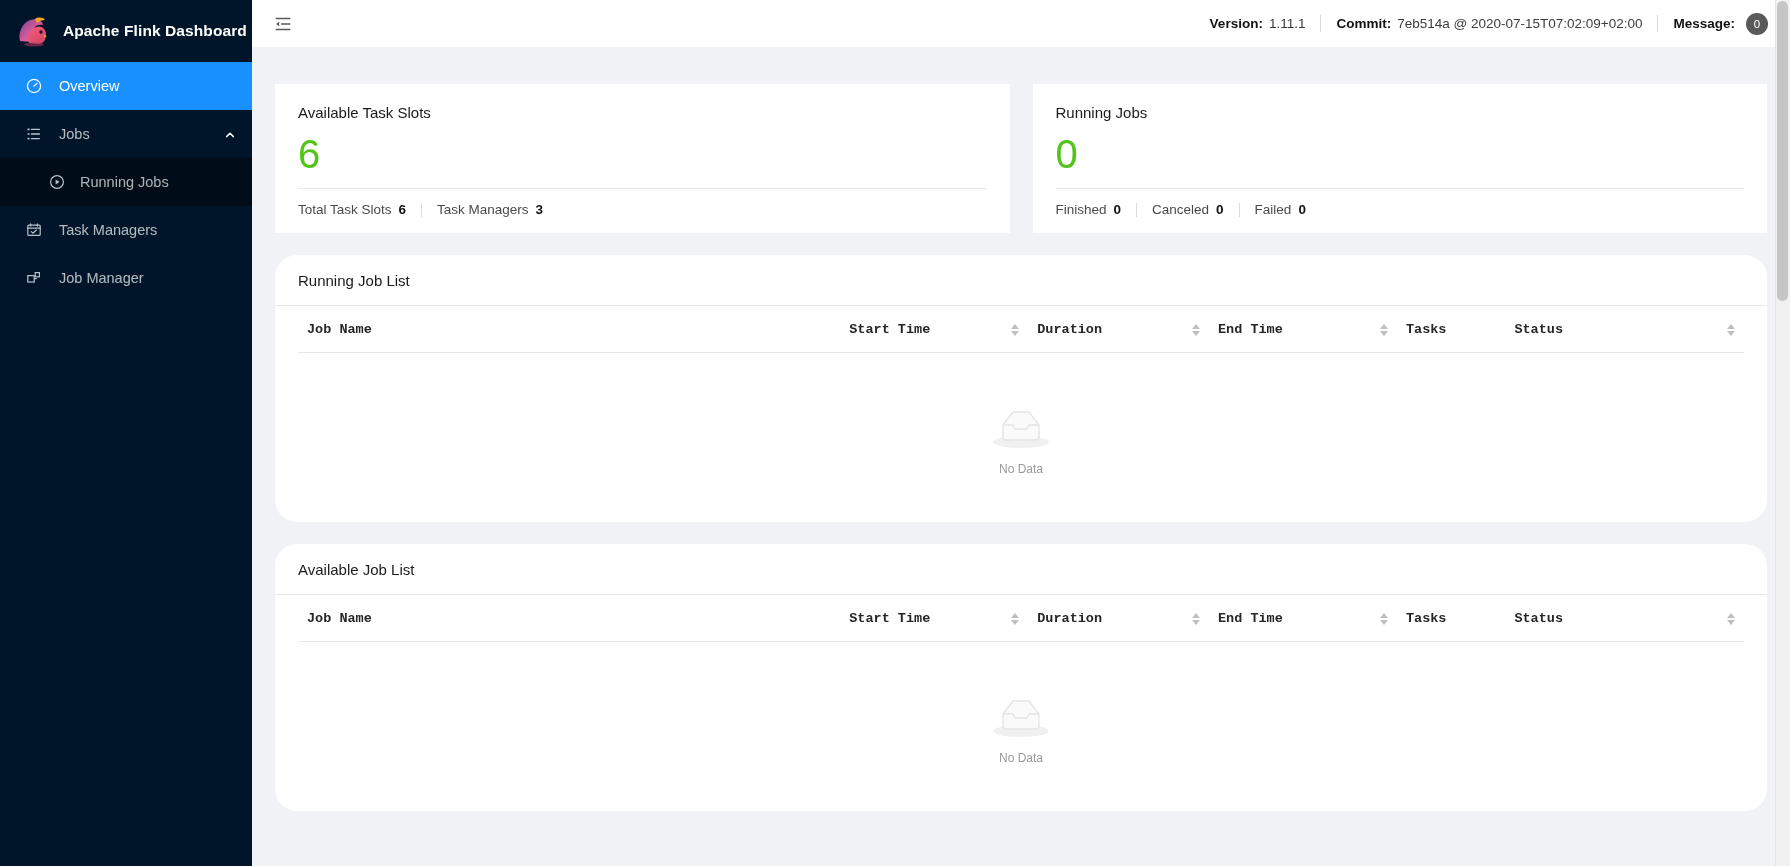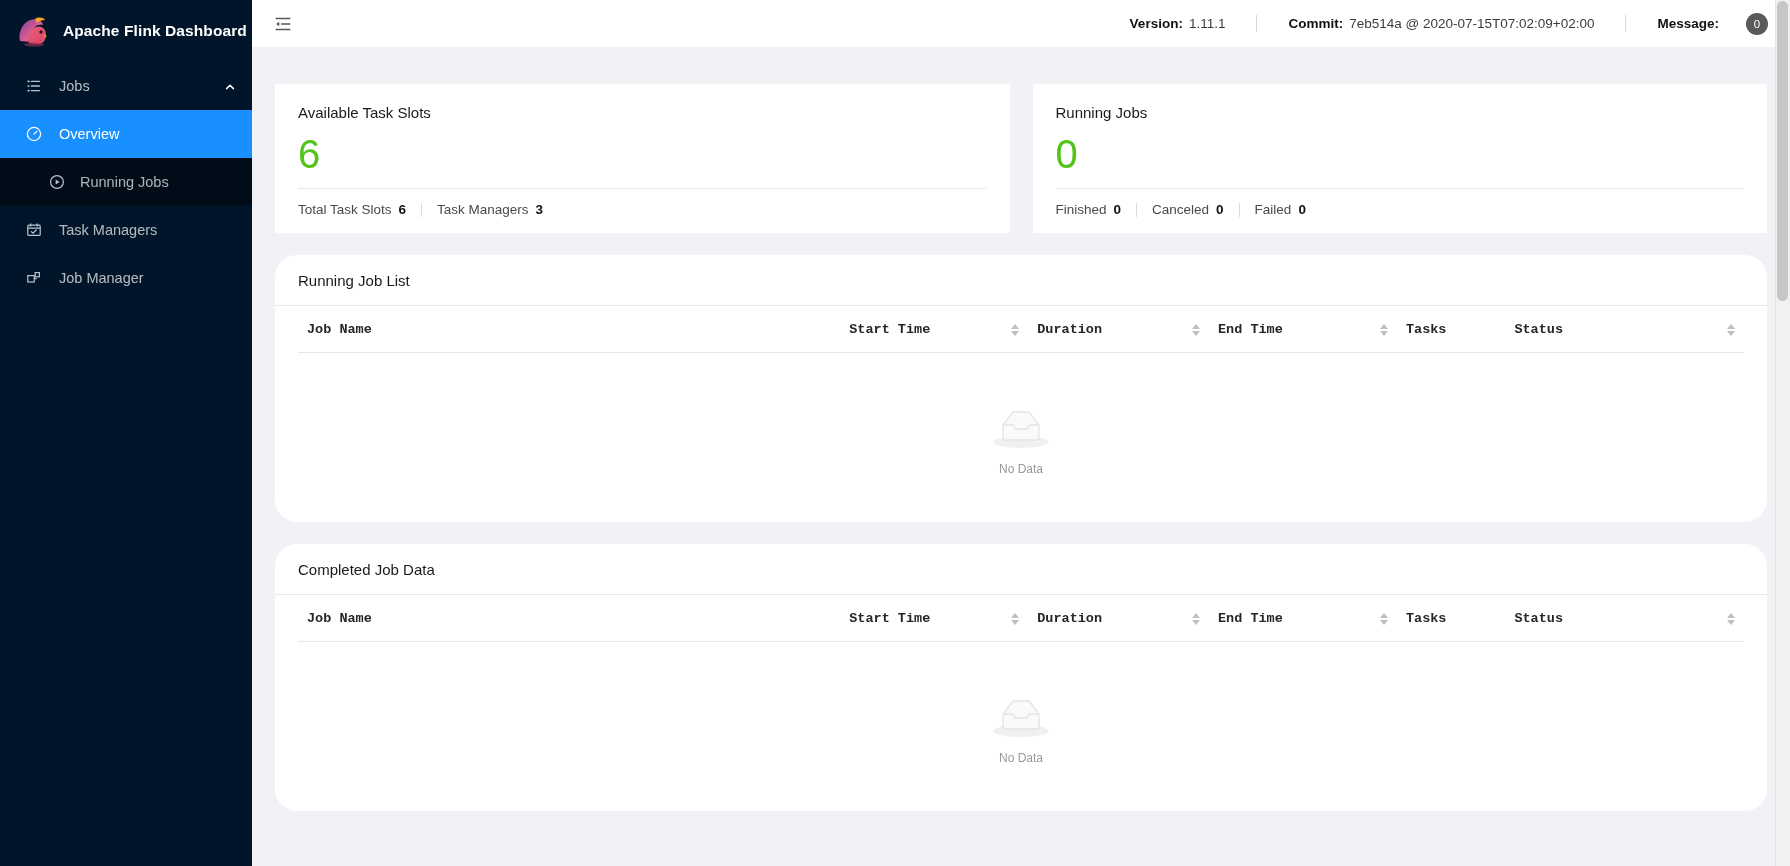--- a/index.html
+++ b/index.html
@@ -46,21 +46,21 @@
     flex: 1; height: 866px; display: flex; flex-direction: column;
     background: #f0f2f5; min-width: 0;
   }
   .topbar {
     height: 47px; min-height: 47px; background: #fff;
     display: flex; align-items: center; padding: 0 22px 0 18px;
   }
   .fold-btn { width: 26px; height: 26px; cursor: pointer; display:flex; align-items:center; justify-content:center;}
   .topbar-right {
     margin-left: auto; display: flex; align-items: center;
-    font-size: 13.5px; color: #333; gap: 16px;
+    font-size: 13.5px; color: #333; gap: 0px;
   }
   .tb-seg { display:flex; align-items:center; gap:6px; white-space: nowrap; }
   .tb-seg b { font-weight: bold; color:#111; }
   .tb-seg span { color: #3c3c3c; }
   .tb-div { width:1px; height:17px; background:#d9d9d9; margin: 0 15px; }
   .msg-badge {
     width: 22px; height: 22px; border-radius: 50%; background: #5a5a5a;
     color: #fff; font-size: 11.5px; display: flex; align-items: center;
     justify-content: center; margin-left: 11px; cursor: pointer;
   }
@@ -149,43 +149,43 @@
           <circle cx="25" cy="18" r="1.7" fill="#2a1027"></circle>
           <path d="M28 21 l3 1 -3 1.6 z" fill="#f5a623"></path>
           <ellipse cx="18" cy="30.5" rx="10" ry="2" fill="#b8375c" opacity=".55"></ellipse>
         </svg>
       </div>
       <div class="brand-title">Apache Flink Dashboard</div>
     </div>
 
     <div class="menu">
 
+      <div class="menu-item active">
+        <span class="mi-icon">
+          <svg width="16" height="16" viewBox="0 0 16 16" fill="none" stroke="#ffffff" stroke-width="1.25">
+            <circle cx="8" cy="8" r="6.6"></circle>
+              <path d="M8 8 L11 5.4" stroke-linecap="round"></path>
+          </svg>
+        </span>
+        <span class="mi-label">Overview</span>
+      </div>
+
       <div class="menu-item">
         <span class="mi-icon">
           <svg width="16" height="16" viewBox="0 0 16 16" stroke="#b9c3ce" stroke-width="1.3" stroke-linecap="round">
             <path d="M5.4 3.4h8M5.4 8h8M5.4 12.6h8"></path>
             <path d="M2.2 3.4h.7M2.2 8h.7M2.2 12.6h.7" stroke-width="1.7"></path>
           </svg>
         </span>
         <span class="mi-label">Jobs</span>
         <span class="caret-up">
           <svg width="12" height="12" viewBox="0 0 12 12" fill="none" stroke="#ffffff" stroke-width="1.5" stroke-linecap="round" stroke-linejoin="round">
             <path d="M2.6 7.6 L6 4.3 L9.4 7.6"></path>
           </svg>
         </span>
-      </div>
-
-      <div class="menu-item active">
-        <span class="mi-icon">
-          <svg width="16" height="16" viewBox="0 0 16 16" fill="none" stroke="#ffffff" stroke-width="1.25">
-            <circle cx="8" cy="8" r="6.6"></circle>
-              <path d="M8 8 L11 5.4" stroke-linecap="round"></path>
-          </svg>
-        </span>
-        <span class="mi-label">Overview</span>
       </div>
 
       <div class="submenu">
         <div class="menu-item">
           <span class="mi-icon">
             <svg width="16" height="16" viewBox="0 0 16 16" fill="none" stroke="#b9c3ce" stroke-width="1.2">
               <circle cx="8" cy="8" r="6.4"></circle>
                 <path d="M6.6 5.5 L10.6 8 L6.6 10.5 Z" fill="#b9c3ce" stroke="none"></path>
             </svg>
           </span>
@@ -362,21 +362,21 @@
                 <path d="M14 20 L24 7 h16 l10 13 v12 a3 3 0 0 1 -3 3 H17 a3 3 0 0 1 -3 -3 z" fill="#fafafa" stroke="#e4e4e4" stroke-width="1.3" stroke-linejoin="round"></path>
                 <path d="M14 20 h10 l2 4 h12 l2 -4 h10" fill="none" stroke="#e4e4e4" stroke-width="1.3" stroke-linejoin="round"></path>
               </svg>
             </span>
             <div class="empty-text">No Data</div>
           </div>
         </div>
       </div>
 
       <div class="card list-card">
-        <div class="list-head">Completed Job Data</div>
+        <div class="list-head">Available Job List</div>
         <div class="list-body">
           <table class="tbl">
             <colgroup>
               <col style="width:37.5%">
                 <col style="width:13%">
                 <col style="width:12.5%">
               <col style="width:13%">
                 <col style="width:7.5%">
                 <col style="width:16.5%">
             </colgroup>

